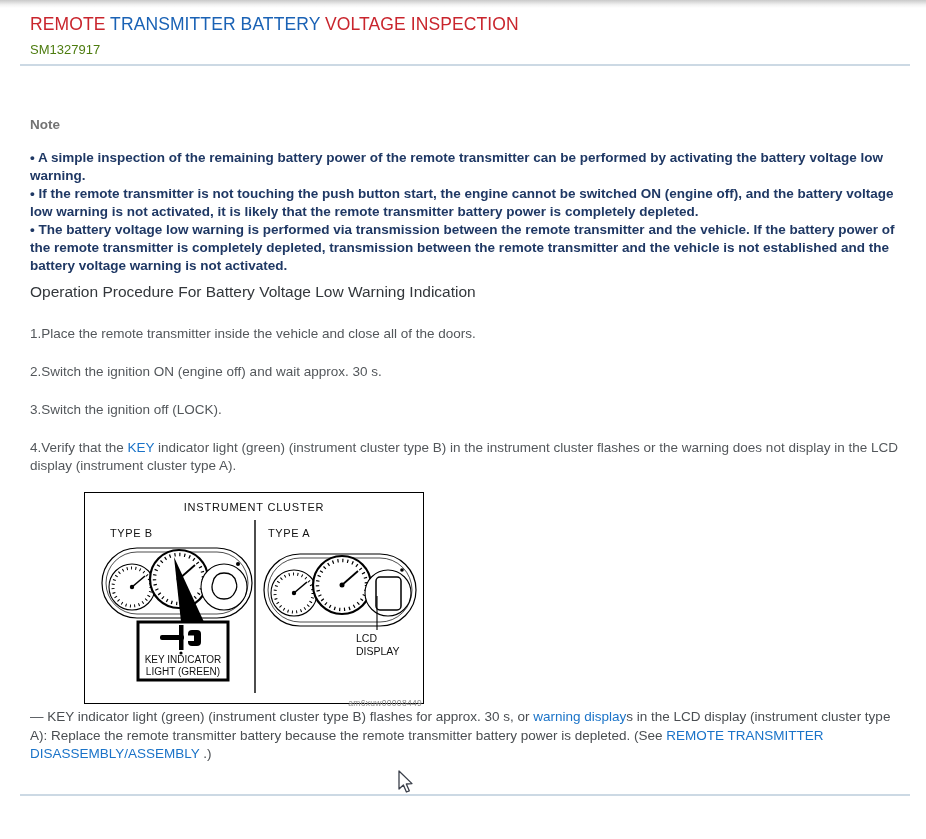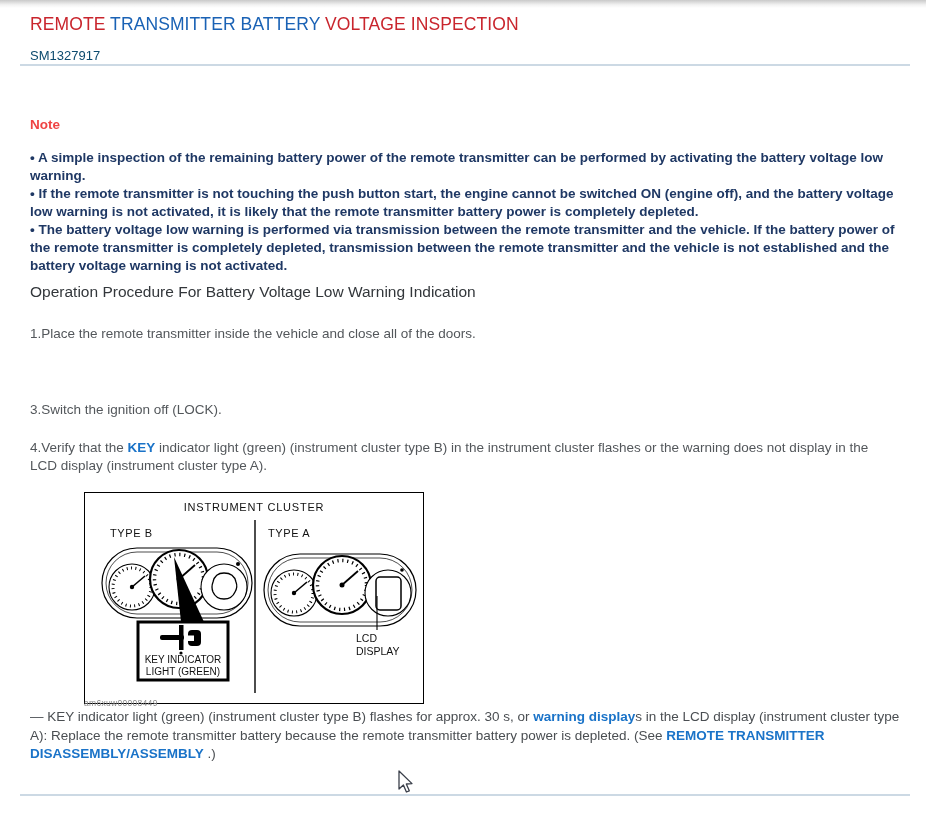--- a/index.html
+++ b/index.html
@@ -3,34 +3,34 @@
 <meta charset="utf-8">
 <style>
   html,body{margin:0;padding:0;background:#ffffff;}
   body{font-family:"Liberation Sans", sans-serif; -webkit-font-smoothing:antialiased;}
   #page{position:relative;width:926px;height:839px;background:#ffffff;overflow:hidden;}
   .top-shade{position:absolute;left:0;top:0;width:926px;height:8px;
     background:linear-gradient(#c9c9c9,#f2f2f2 60%,#ffffff);}
   .title{position:absolute;left:30px;top:14px;font-size:17.5px;font-weight:500;letter-spacing:0.1px;white-space:nowrap;}
   .title .t-red{color:#c9252d;}
   .title .t-blue{color:#1a62b5;}
-  .doc-code{position:absolute;left:30px;top:48px;font-size:13px;color:#0c4a6e;}
+  .doc-code{position:absolute;left:30px;top:42px;font-size:13px;color:#4d7c0f;}
   .rule{position:absolute;left:20px;width:890px;height:0;border-top:2px solid #ccd9e4;}
   .rule-top{top:64px;}
   .rule-bottom{top:794px;}
   .doc-id{position:absolute;left:30px;top:78px;width:880px;text-align:right;font-size:13.5px;color:#5f6368;}
-  .note-label{position:absolute;left:30px;top:117px;font-size:13.5px;font-weight:700;color:#ef4444;}
+  .note-label{position:absolute;left:30px;top:117px;font-size:13.5px;font-weight:700;color:#737373;}
   .note-bullets{position:absolute;left:30px;top:149px;width:878px;font-size:13.5px;line-height:18px;
     font-weight:700;color:#1f3864;}
   .proc-heading{position:absolute;left:30px;top:283px;font-size:15.5px;font-weight:400;color:#33373b;}
   .step{position:absolute;left:30px;width:868px;font-size:13.5px;color:#53575b;line-height:18px;}
   .s1{top:325px;} .s2{top:363px;} .s3{top:401px;} .s4{top:439px;}
-  a.doclink{color:#1a73c8;text-decoration:none;cursor:pointer;font-weight:bold;}
+  a.doclink{color:#1a73c8;text-decoration:none;cursor:pointer;}
   .figure{position:absolute;left:84px;top:492px;width:336px;height:212px;}
-  .fig-caption{position:absolute;left:84px;top:698px;width:338px;
+  .fig-caption{position:absolute;left:84px;top:698px;width:338px;text-align:right;
     font-size:8.5px;color:#8a8a8a;letter-spacing:0.3px;}
   .result{position:absolute;left:30px;top:708px;width:878px;font-size:13.5px;color:#4a4e52;line-height:18.5px;}
   .cursor{position:absolute;left:398px;top:770px;width:16px;height:24px;}
 </style>
 </head>
 <body>
 
 <div id="page">
 
   <div class="top-shade"></div>
@@ -46,20 +46,21 @@
 
   <div class="note-bullets">
     <div>• A simple inspection of the remaining battery power of the remote transmitter can be performed by activating the battery voltage low warning.</div>
     <div>• If the remote transmitter is not touching the push button start, the engine cannot be switched ON (engine off), and the battery voltage low warning is not activated, it is likely that the remote transmitter battery power is completely depleted.</div>
     <div>• The battery voltage low warning is performed via transmission between the remote transmitter and the vehicle. If the battery power of the remote transmitter is completely depleted, transmission between the remote transmitter and the vehicle is not established and the battery voltage warning is not activated.</div>
   </div>
 
   <div class="proc-heading">Operation Procedure For Battery Voltage Low Warning Indication</div>
 
   <div class="step s1">1.Place the remote transmitter inside the vehicle and close all of the doors.</div>
+  <div class="step s2">2.Switch the ignition ON (engine off) and wait approx. 30 s.</div>
   <div class="step s3">3.Switch the ignition off (LOCK).</div>
   <div class="step s4"><span>4.Verify that the </span><a class="doclink">KEY</a><span> indicator light (green) (instrument cluster type B) in the instrument cluster flashes or the warning does not display in the LCD display (instrument cluster type A).</span></div>
 
   <div class="figure">
     <svg width="340" height="212" viewBox="0 0 340 212">
 
       <rect x="0.5" y="0.5" width="339" height="211" fill="#ffffff" stroke="#000000" stroke-width="1"></rect>
 
       <text x="170" y="19" text-anchor="middle" font-size="11" letter-spacing="0.8" fill="#111111">INSTRUMENT CLUSTER</text>
 

